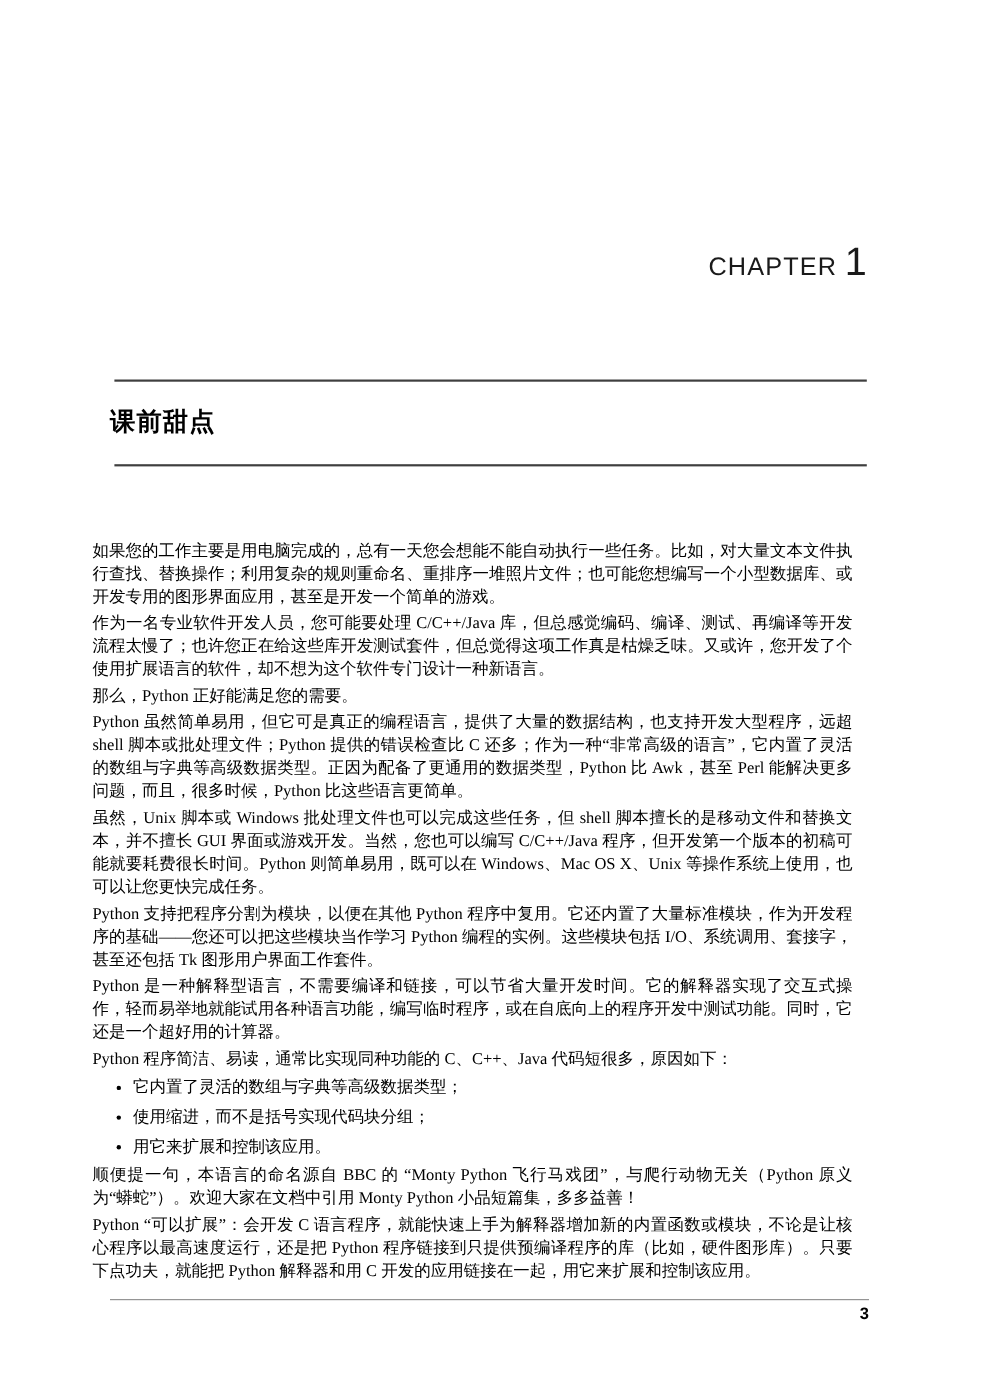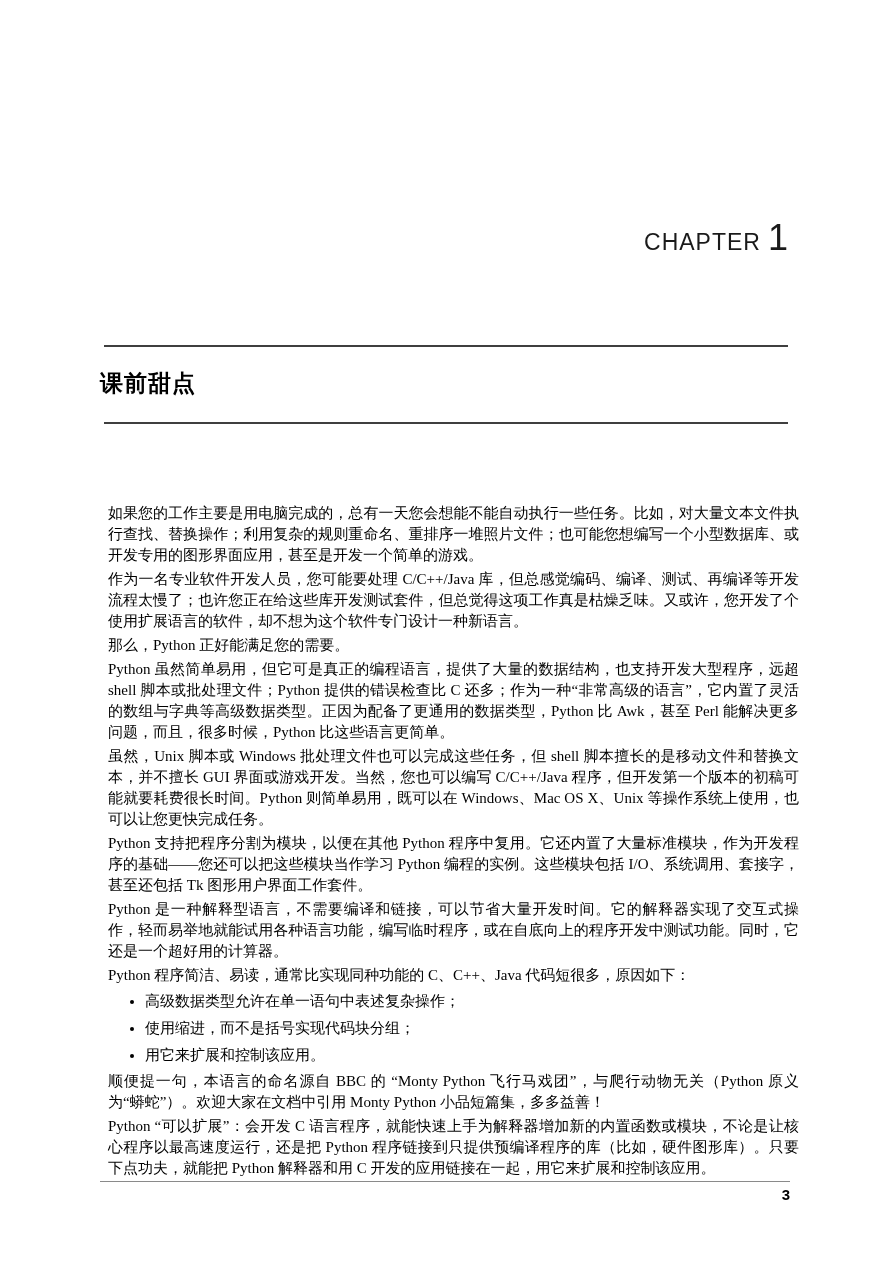--- a/index.html
+++ b/index.html
@@ -55,27 +55,26 @@
     margin: 0;
     font-family: Liberation Mono, monospace;
     font-size: 23px;
     font-weight: bold;
     letter-spacing: 1px;
   }
   
   .body-text {
     position: absolute;
     top: 491px;
-    left: 108px;
+    left: 84px;
     width: 691px;
     font-size: 15px;
     line-height: 21px;
     text-align: justify;
     text-justify: inter-ideograph;
-    margin-top: 12px;
   }
   .body-text p {
     margin: 0 0 3px 0;
   }
   .body-text ul {
     margin: 5px 0 5px 0;
     padding-left: 37px;
     list-style: disc outside;
   }
   .body-text li {
@@ -123,21 +122,21 @@
     <p>如果您的工作主要是用电脑完成的，总有一天您会想能不能自动执行一些任务。比如，对大量文本文件执行查找、替换操作；利用复杂的规则重命名、重排序一堆照片文件；也可能您想编写一个小型数据库、或开发专用的图形界面应用，甚至是开发一个简单的游戏。</p>
     <p>作为一名专业软件开发人员，您可能要处理 C/C++/Java 库，但总感觉编码、编译、测试、再编译等开发流程太慢了；也许您正在给这些库开发测试套件，但总觉得这项工作真是枯燥乏味。又或许，您开发了个使用扩展语言的软件，却不想为这个软件专门设计一种新语言。</p>
     <p>那么，Python 正好能满足您的需要。</p>
     <p>Python 虽然简单易用，但它可是真正的编程语言，提供了大量的数据结构，也支持开发大型程序，远超 shell 脚本或批处理文件；Python 提供的错误检查比 C 还多；作为一种“非常高级的语言”，它内置了灵活的数组与字典等高级数据类型。正因为配备了更通用的数据类型，Python 比 Awk，甚至 Perl 能解决更多问题，而且，很多时候，Python 比这些语言更简单。</p>
     <p>虽然，Unix 脚本或 Windows 批处理文件也可以完成这些任务，但 shell 脚本擅长的是移动文件和替换文本，并不擅长 GUI 界面或游戏开发。当然，您也可以编写 C/C++/Java 程序，但开发第一个版本的初稿可能就要耗费很长时间。Python 则简单易用，既可以在 Windows、Mac OS X、Unix 等操作系统上使用，也可以让您更快完成任务。</p>
     <p>Python 支持把程序分割为模块，以便在其他 Python 程序中复用。它还内置了大量标准模块，作为开发程序的基础——您还可以把这些模块当作学习 Python 编程的实例。这些模块包括 I/O、系统调用、套接字，甚至还包括 Tk 图形用户界面工作套件。</p>
     <p>Python 是一种解释型语言，不需要编译和链接，可以节省大量开发时间。它的解释器实现了交互式操作，轻而易举地就能试用各种语言功能，编写临时程序，或在自底向上的程序开发中测试功能。同时，它还是一个超好用的计算器。</p>
     <p>Python 程序简洁、易读，通常比实现同种功能的 C、C++、Java 代码短很多，原因如下：</p>
 
     <ul>
-      <li>高级数据类型允许在单一语句中表述复杂操作；</li>
+      <li>它内置了灵活的数组与字典等高级数据类型；</li>
       <li>使用缩进，而不是括号实现代码块分组；</li>
       <li>用它来扩展和控制该应用。</li>
     </ul>
 
     <p>顺便提一句，本语言的命名源自 BBC 的 “Monty Python 飞行马戏团”，与爬行动物无关（Python 原义为“蟒蛇”）。欢迎大家在文档中引用 Monty Python 小品短篇集，多多益善！</p>
     <p>Python “可以扩展”：会开发 C 语言程序，就能快速上手为解释器增加新的内置函数或模块，不论是让核心程序以最高速度运行，还是把 Python 程序链接到只提供预编译程序的库（比如，硬件图形库）。只要下点功夫，就能把 Python 解释器和用 C 开发的应用链接在一起，用它来扩展和控制该应用。</p>
   </div>
 
   <div class="footer-rule"></div>
   <div class="page-number">3</div>

